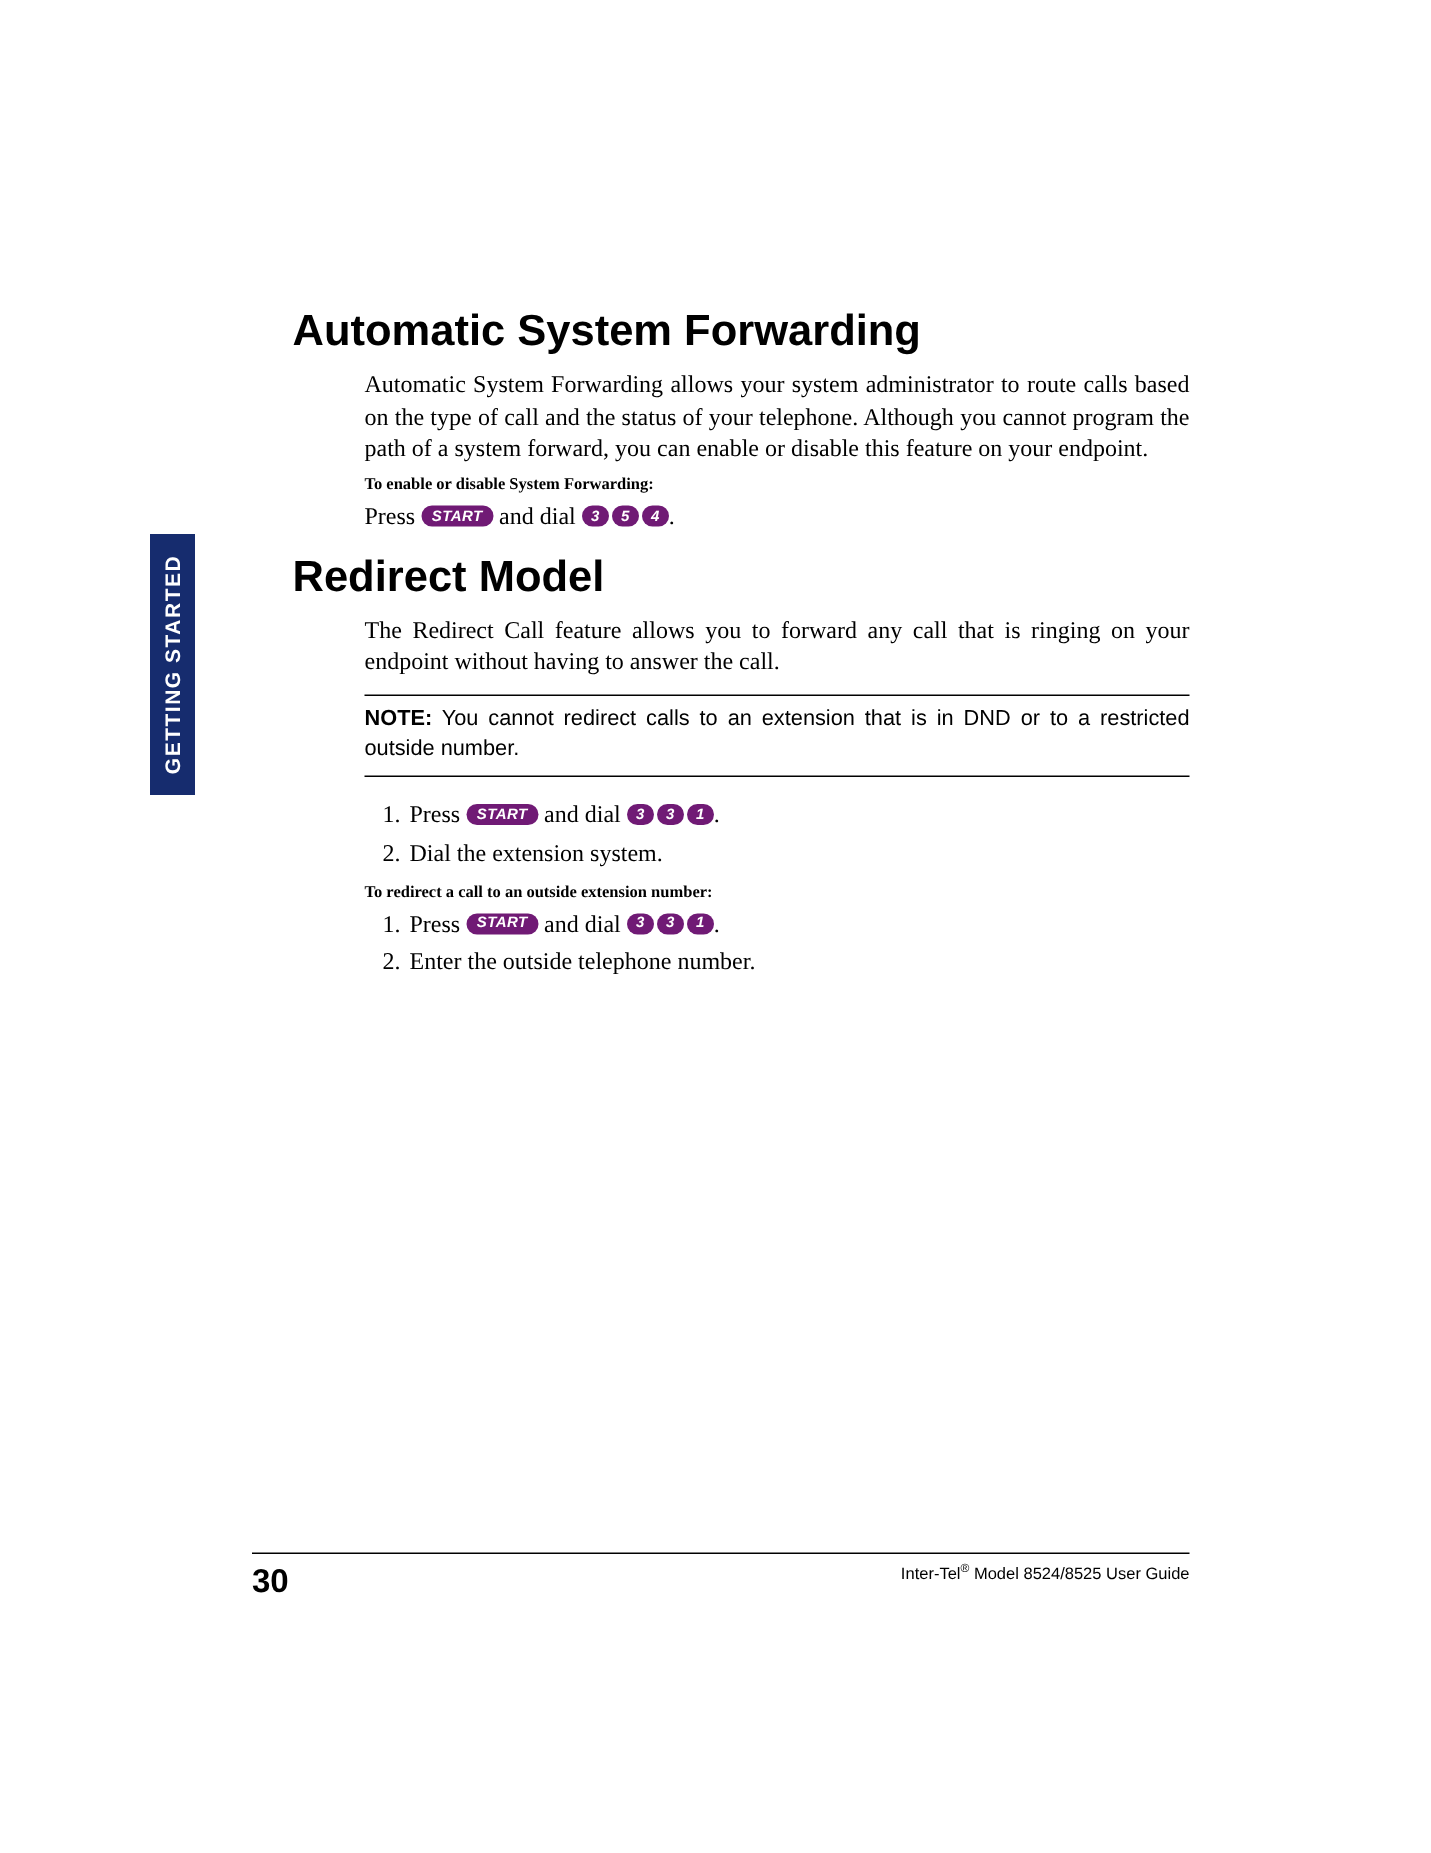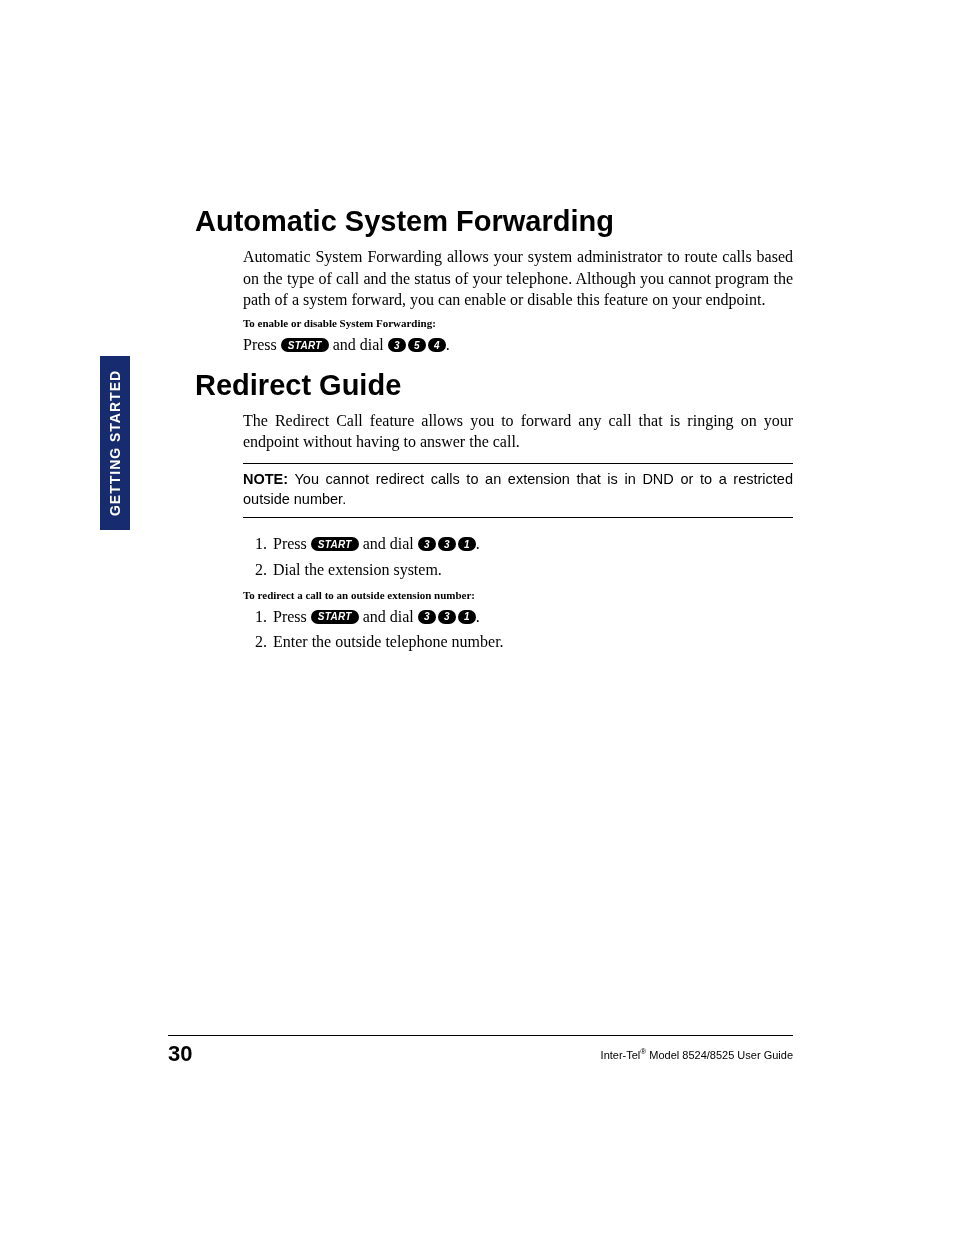--- a/index.html
+++ b/index.html
@@ -11,27 +11,27 @@
   h1 { font-family: Arial, Helvetica, sans-serif; font-weight: bold; font-size: 29px; color: #000; margin-bottom: 8px; }
   h1.second { margin-top: 12px; }
   .body-indent { margin-left: 48px; }
   p.body { font-size: 16px; line-height: 1.35; margin-bottom: 6px; text-align: justify; }
   p.lead { font-size: 11px; font-weight: bold; margin-top: 6px; margin-bottom: 4px; }
   .note-box { margin-top: 10px; margin-bottom: 14px; border-top: 1.5px solid #000; border-bottom: 1.5px solid #000; padding: 6px 0 8px 0; font-family: Arial, Helvetica, sans-serif; font-size: 14.5px; line-height: 1.35; text-align: justify; }
   .note-label { font-weight: bold; }
   ol { margin-left: 28px; font-size: 16px; line-height: 1.55; }
   ol li { padding-left: 2px; margin-bottom: 1px; }
   .inline-run { font-size: 16px; line-height: 1.5; }
-  .pill { display: inline-flex; align-items: center; justify-content: center; background: #000000; color: #fff; border-radius: 999px; vertical-align: middle; position: relative; top: -1px; }
+  .pill { display: inline-flex; align-items: center; justify-content: center; background: #701a75; color: #fff; border-radius: 999px; vertical-align: middle; position: relative; top: -1px; }
   .pill.start { font-family: Arial, Helvetica, sans-serif; font-weight: bold; font-style: italic; font-size: 10px; padding: 1px 7px 1px 7px; height: 14px; letter-spacing: 0.3px; }
   .pill.key { font-family: Arial, Helvetica, sans-serif; font-weight: bold; font-style: italic; font-size: 10px; width: 18px; height: 14px; padding: 0; }
   .key-seq { white-space: nowrap; }
   .key-seq .pill.key { margin-left: 2px; }
   .key-seq .pill.key:first-child { margin-left: 0; }
-  .footer { position: absolute; left: 168px; bottom: 168px; width: 625px; border-top: 1px solid #000; padding-top: 5px; display: flex; justify-content: space-between; align-items: center; }
+  .footer { position: absolute; left: 168px; bottom: 168px; width: 625px; border-top: 1px solid #000; padding-top: 5px; display: flex; justify-content: space-between; align-items: flex-start; }
   .page-num { font-family: Arial, Helvetica, sans-serif; font-weight: bold; font-size: 22px; }
   .footer-right { font-family: Arial, Helvetica, sans-serif; font-size: 11px; }
   .sup { vertical-align: super; font-size: 8px; }
 </style>
 </head>
 <body>
 
 <div class="page">
 
   <div class="sidebar-tab">
@@ -42,21 +42,21 @@
 
     <h1>Automatic System Forwarding</h1>
     <div class="body-indent">
       <p class="body">Automatic System Forwarding allows your system administrator to route calls based on the type of call and the status of your telephone. Although you cannot program the path of a system forward, you can enable or disable this feature on your endpoint.</p>
       <p class="lead">To enable or disable System Forwarding:</p>
       <p class="inline-run">
         <span>Press </span><span class="pill start">START</span><span> and dial </span><span class="key-seq"><span class="pill key">3</span><span class="pill key">5</span><span class="pill key">4</span></span><span>.</span>
       </p>
     </div>
 
-    <h1 class="second">Redirect Guide</h1>
+    <h1 class="second">Redirect Model</h1>
     <div class="body-indent">
       <p class="body">The Redirect Call feature allows you to forward any call that is ringing on your endpoint without having to answer the call.</p>
 
       <div class="note-box">
         <span class="note-label">NOTE:</span><span> You cannot redirect calls to an extension that is in DND or to a restricted outside number.</span>
       </div>
 
       <ol>
         <li>
           <span>Press </span><span class="pill start">START</span><span> and dial </span><span class="key-seq"><span class="pill key">3</span><span class="pill key">3</span><span class="pill key">1</span></span><span>.</span>

